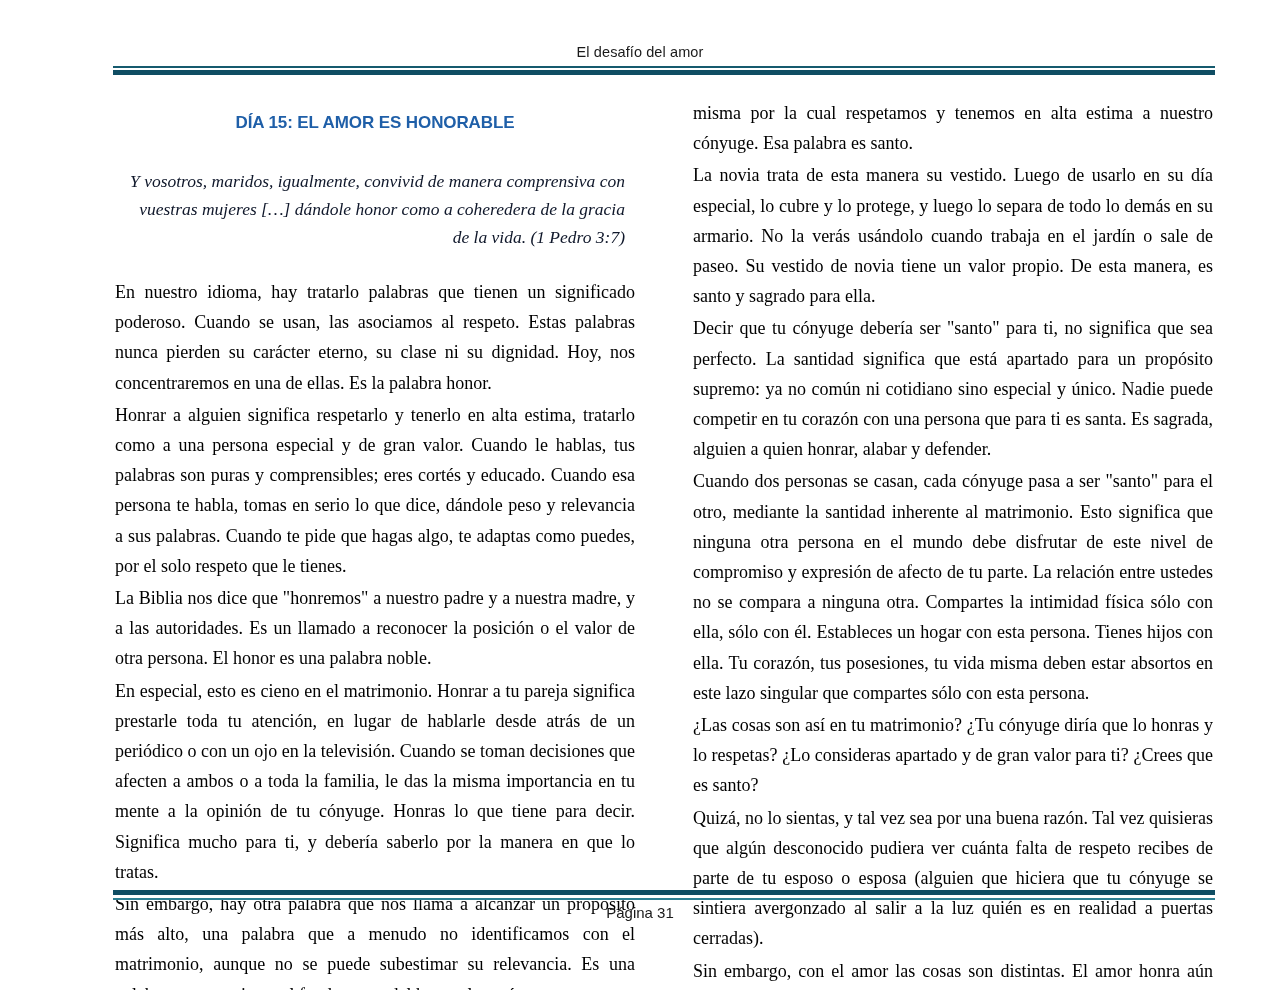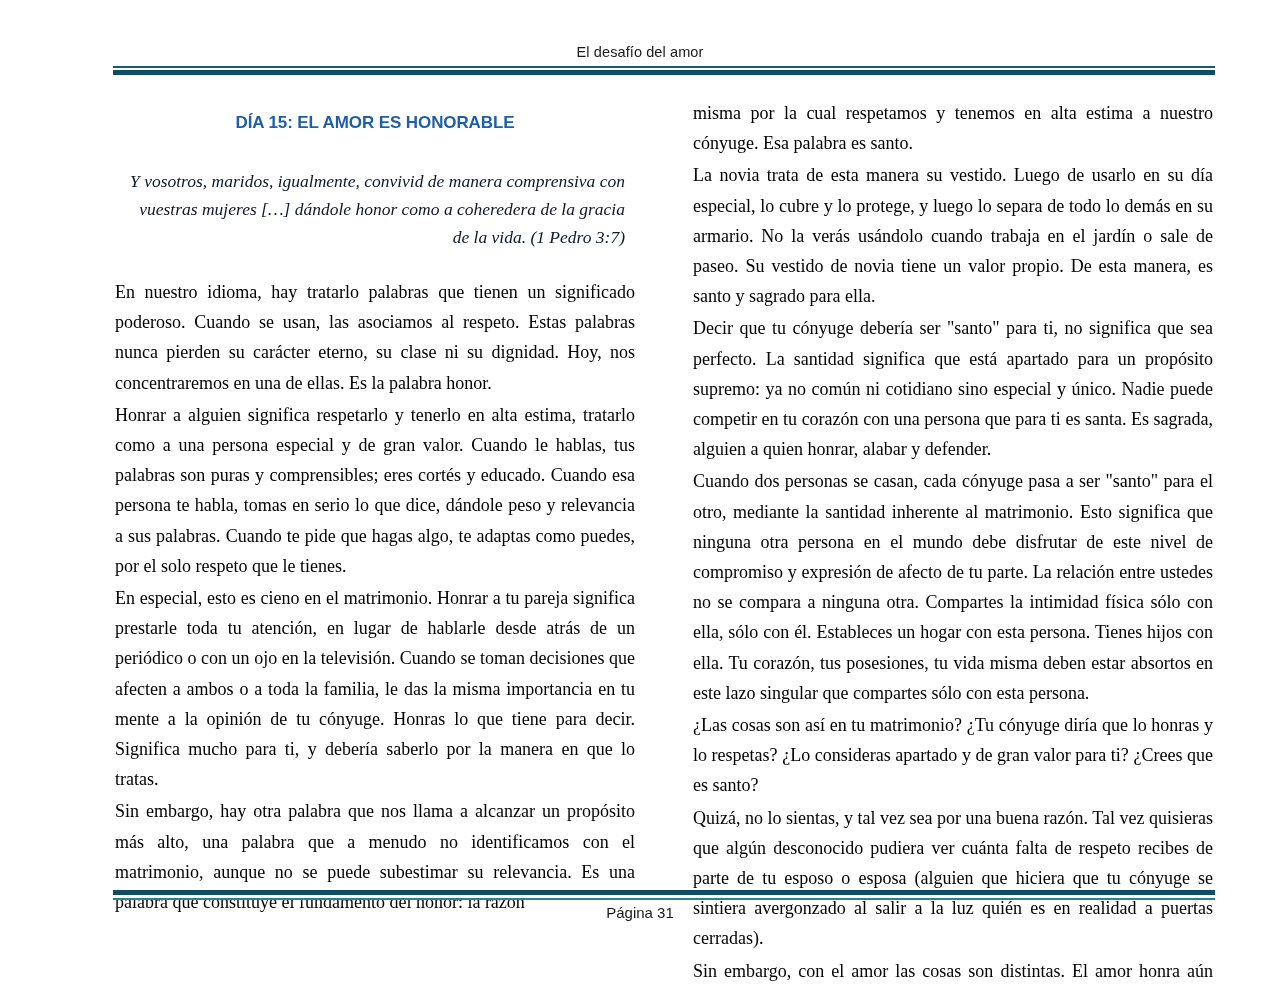--- a/index.html
+++ b/index.html
@@ -182,20 +182,21 @@
 
     <div class="col col-left">
 
       <h1 class="day-title">DÍA 15: EL AMOR ES HONORABLE</h1>
 
       <div class="epigraph">Y vosotros, maridos, igualmente, convivid de manera comprensiva con vuestras mujeres […] dándole honor como a coheredera de la gracia de la vida. (1 Pedro 3:7)</div>
 
       <div class="body-block">
         <p>En nuestro idioma, hay tratarlo palabras que tienen un significado poderoso. Cuando se usan, las asociamos al respeto. Estas palabras nunca pierden su carácter eterno, su clase ni su dignidad. Hoy, nos concentraremos en una de ellas. Es la palabra honor.</p>
         <p>Honrar a alguien significa respetarlo y tenerlo en alta estima, tratarlo como a una persona especial y de gran valor. Cuando le hablas, tus palabras son puras y comprensibles; eres cortés y educado. Cuando esa persona te habla, tomas en serio lo que dice, dándole peso y relevancia a sus palabras. Cuando te pide que hagas algo, te adaptas como puedes, por el solo respeto que le tienes.</p>
+        <p>La Biblia nos dice que "honremos" a nuestro padre y a nuestra madre, y a las autoridades. Es un llamado a reconocer la posición o el valor de otra persona. El honor es una palabra noble.</p>
         <p>En especial, esto es cieno en el matrimonio. Honrar a tu pareja significa prestarle toda tu atención, en lugar de hablarle desde atrás de un periódico o con un ojo en la televisión. Cuando se toman decisiones que afecten a ambos o a toda la familia, le das la misma importancia en tu mente a la opinión de tu cónyuge. Honras lo que tiene para decir. Significa mucho para ti, y debería saberlo por la manera en que lo tratas.</p>
         <p>Sin embargo, hay otra palabra que nos llama a alcanzar un propósito más alto, una palabra que a menudo no identificamos con el matrimonio, aunque no se puede subestimar su relevancia. Es una palabra que constituye el fundamento del honor: la razón</p>
       </div>
     </div>
 
     <div class="col col-right">
       <div class="body-block">
         <p>misma por la cual respetamos y tenemos en alta estima a nuestro cónyuge. Esa palabra es santo.</p>
         <p>La novia trata de esta manera su vestido. Luego de usarlo en su día especial, lo cubre y lo protege, y luego lo separa de todo lo demás en su armario. No la verás usándolo cuando trabaja en el jardín o sale de paseo. Su vestido de novia tiene un valor propio. De esta manera, es santo y sagrado para ella.</p>
         <p>Decir que tu cónyuge debería ser "santo" para ti, no significa que sea perfecto. La santidad significa que está apartado para un propósito supremo: ya no común ni cotidiano sino especial y único. Nadie puede competir en tu corazón con una persona que para ti es santa. Es sagrada, alguien a quien honrar, alabar y defender.</p>

